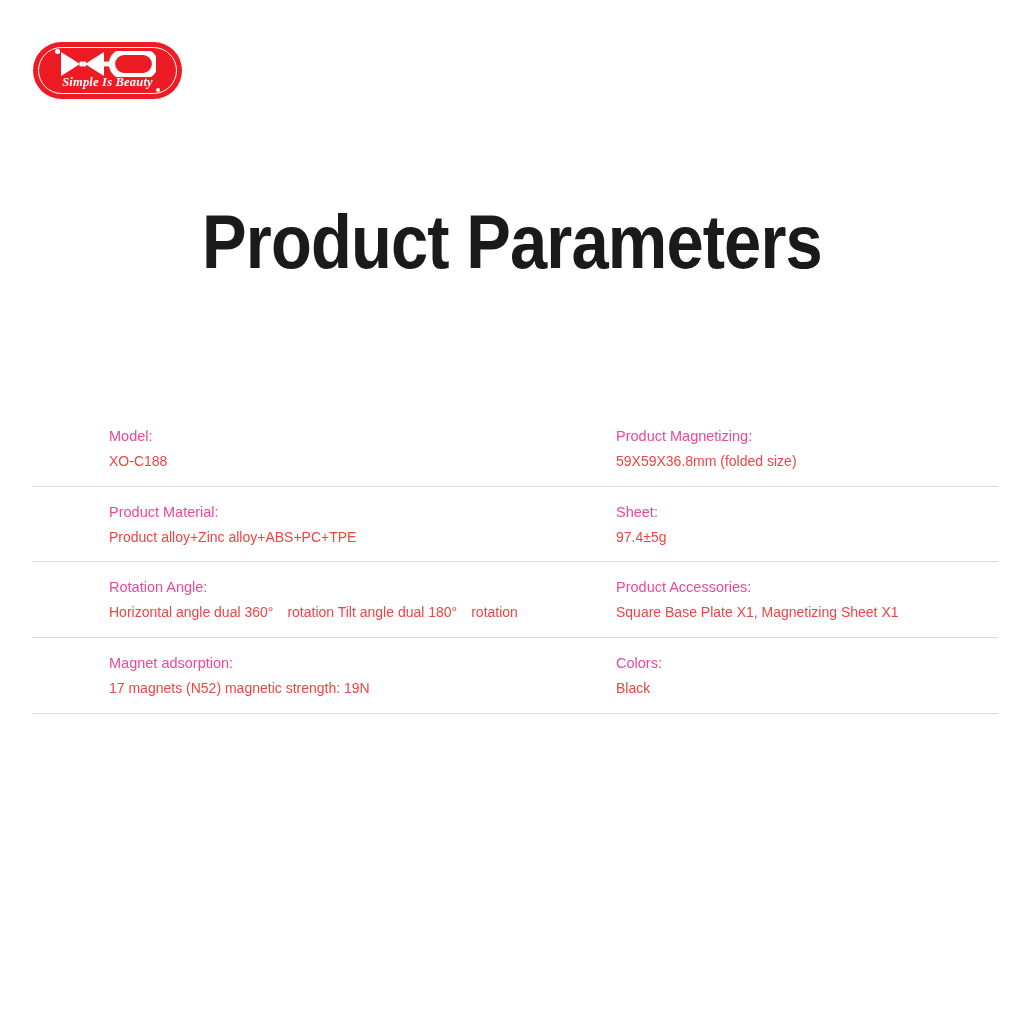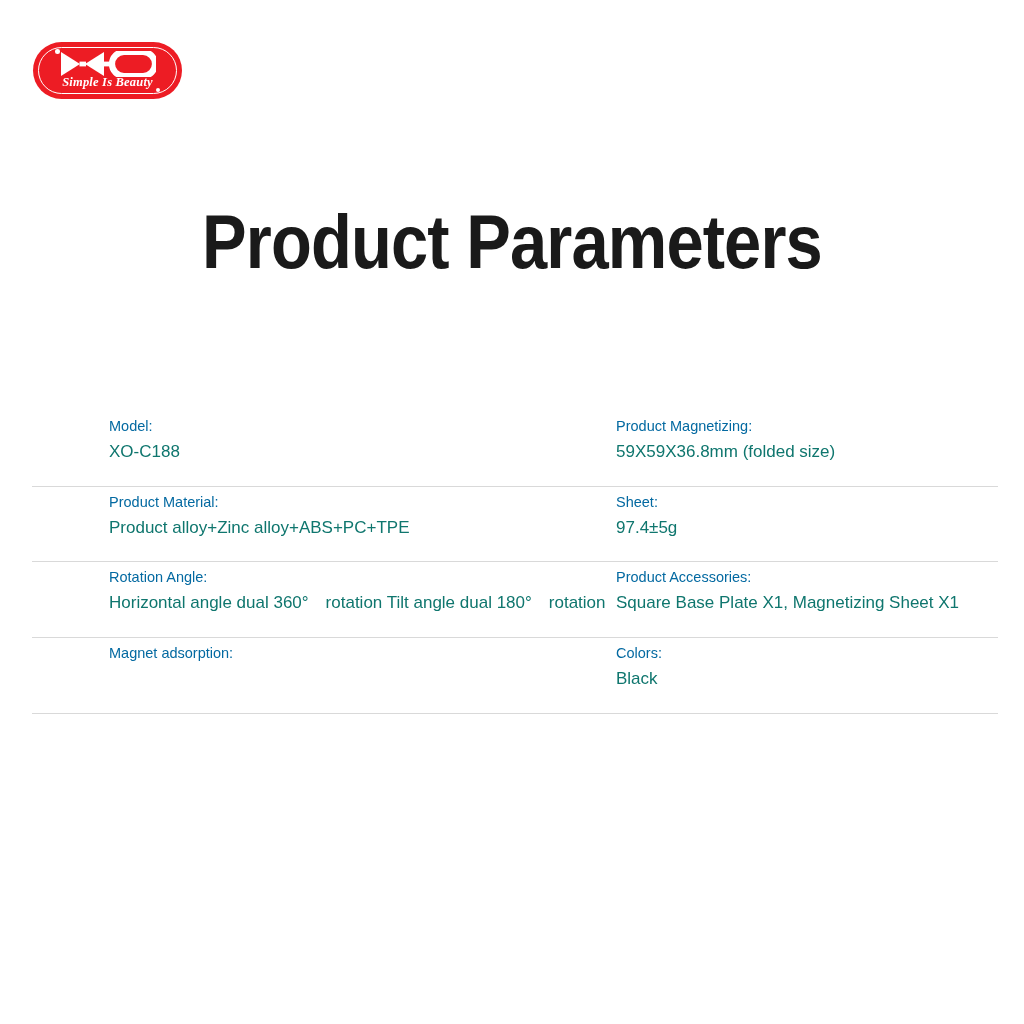--- a/index.html
+++ b/index.html
@@ -110,27 +110,28 @@
   .spec-cell {
     box-sizing: border-box;
     padding-top: 3px;
   }
   .spec-cell.left  { width: 584px; padding-left: 77px; }
   .spec-cell.right { width: 382px; padding-left: 0px; }
 
   .spec-label {
     font-size: 14.5px;
     line-height: 25px;
-    color: #0369a1;
+    color: #ec4899;
     white-space: nowrap;
+    margin-top: 10px;
   }
   .spec-value {
-    font-size: 17px;
+    font-size: 14px;
     line-height: 25px;
-    color: #0f766e;
+    color: #ef4444;
     white-space: nowrap;
   }
 </style>
 </head>
 <body>
 
 <div class="brand-logo">
   <div class="logo-pill"></div>
   <div class="logo-inner-outline"></div>
   <div class="logo-dot tl"></div>
@@ -185,20 +186,21 @@
     </div>
     <div class="spec-cell right">
       <div class="spec-label">Product Accessories:</div>
       <div class="spec-value">Square Base Plate X1, Magnetizing Sheet X1</div>
     </div>
   </div>
 
   <div class="spec-row">
     <div class="spec-cell left">
       <div class="spec-label">Magnet adsorption:</div>
+      <div class="spec-value">17 magnets (N52) magnetic strength: 19N</div>
     </div>
     <div class="spec-cell right">
       <div class="spec-label">Colors:</div>
       <div class="spec-value">Black</div>
     </div>
   </div>
 
 </div>
 
 </body></html>

